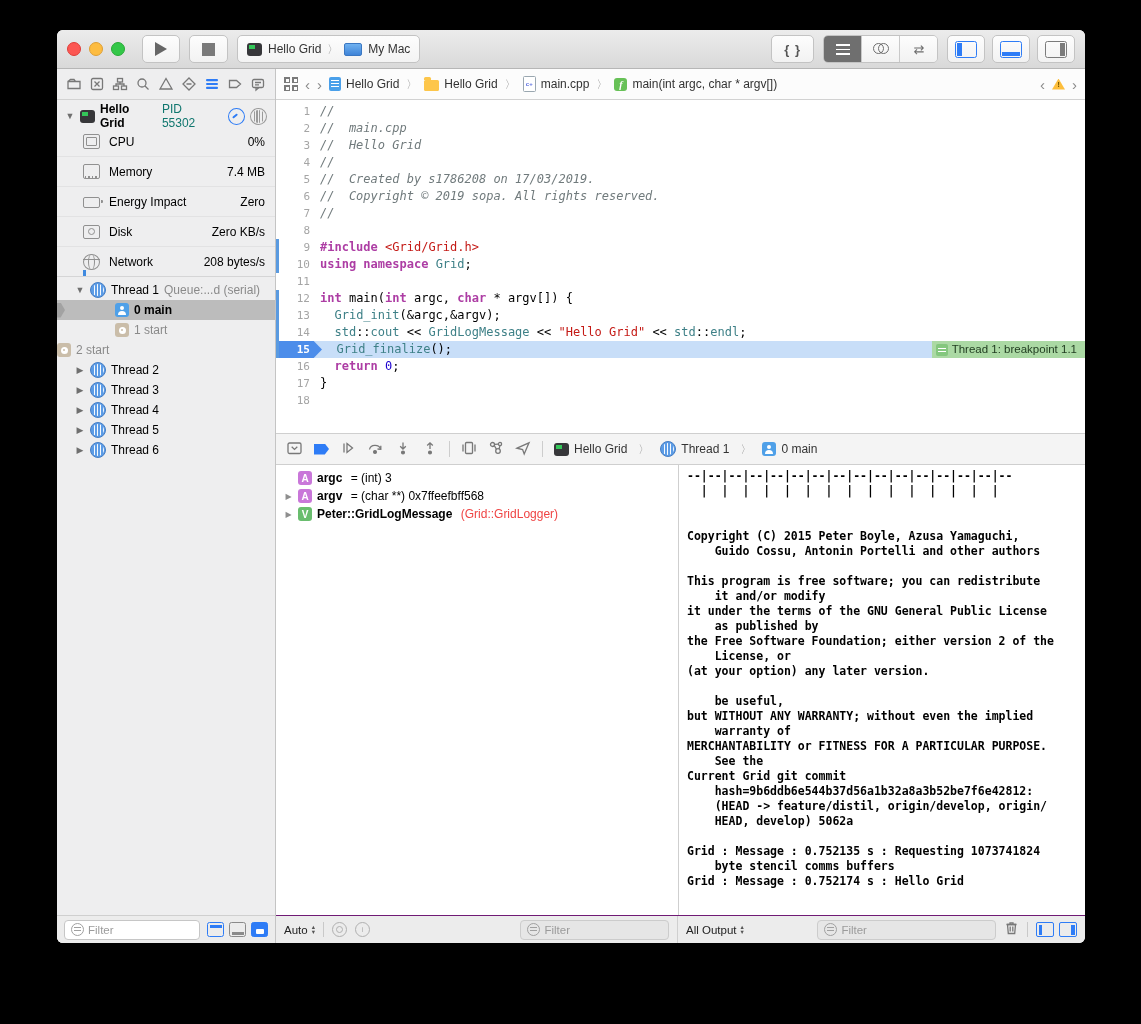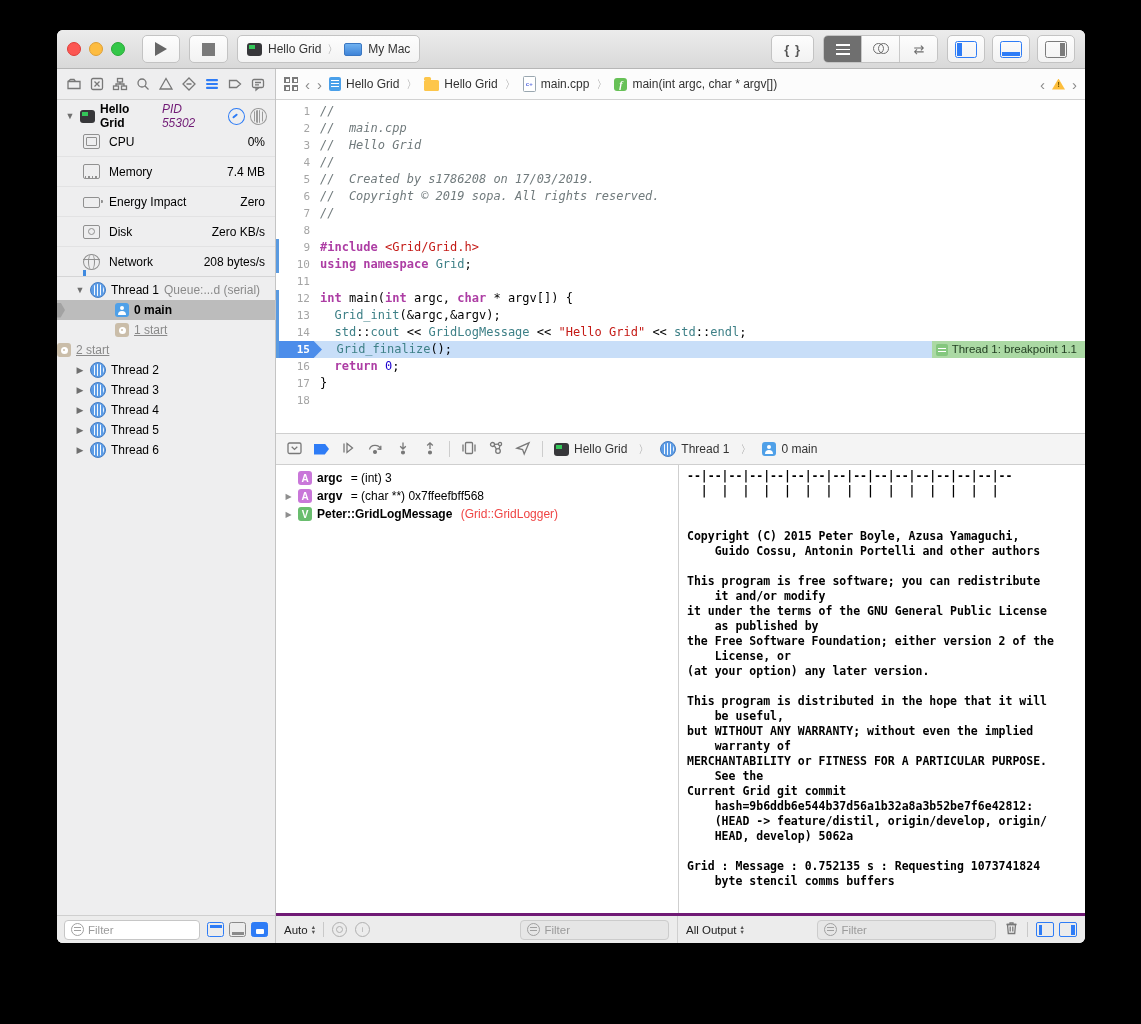--- a/index.html
+++ b/index.html
@@ -115,21 +115,21 @@
   .vbadge.A{background:#c977d9;}
   .vbadge.V{background:#69bd6e;}
   .var-name{font-weight:bold;color:#000;}
   .var-val{color:#000;}
   .var-val.dim{color:#ef4444;}
   .console{flex:1;background:#fff;padding:4px 0 0 8px;overflow:hidden;
     font-family:"DejaVu Sans Mono","Liberation Mono",monospace;font-size:11.5px;font-weight:bold;line-height:15px;color:#000;}
   .c-line{white-space:pre;height:15px;}
   
   .sidebar-footer{height:27px;flex:0 0 27px;border-top:1px solid #cfcfcf;background:#ececec;display:flex;align-items:center;padding:0 7px;gap:7px;}
-  .footer-row{height:27px;flex:0 0 27px;border-top:3px solid #701a75;background:#ececec;display:flex;align-items:center;text-align:center;}
+  .footer-row{height:27px;flex:0 0 27px;border-top:1px solid #701a75;background:#ececec;display:flex;align-items:center;text-align:center;}
   .vars-footer{width:402px;flex:0 0 402px;display:flex;align-items:center;gap:8px;padding:0 8px;border-right:1px solid #cfcfcf;height:100%;box-sizing:border-box;}
   .console-footer{flex:1;display:flex;align-items:center;gap:8px;padding:0 8px;height:100%;box-sizing:border-box;}
   .filter-field{height:18px;background:#fff;border:1px solid #c6c6c6;border-radius:4px;display:flex;align-items:center;
     padding:0 6px;gap:4px;color:#9b9b9b;font-size:11.5px;flex:1;min-width:0;}
   .filter-field.gray{background:#e6e6e6;border-color:#cccccc;}
   .filter-glyph{width:11px;height:11px;border:1px solid #a0a0a0;border-radius:50%;position:relative;flex:0 0 11px;}
   .filter-glyph::after{content:"";position:absolute;left:2px;right:2px;top:3.2px;height:4px;
     background:repeating-linear-gradient(#a0a0a0 0 1px,transparent 1px 2.6px);}
   .popup{display:flex;align-items:center;gap:4px;font-size:11.5px;color:#222;}
   .updown{display:inline-flex;flex-direction:column;line-height:4.5px;font-size:6.5px;color:#555;}
@@ -144,21 +144,21 @@
   .pane-ics{display:flex;gap:5px;align-items:center;}
   .pv{width:16px;height:13px;border:1.6px solid #2e7cf6;border-radius:2px;position:relative;}
   .pv.l::after{content:"";position:absolute;left:1.5px;top:1.5px;bottom:1.5px;width:3.5px;background:#2e7cf6;}
   .pv.r::after{content:"";position:absolute;right:1.5px;top:1.5px;bottom:1.5px;width:3.5px;background:#2e7cf6;}
   .vdiv{width:1px;height:15px;background:#c9c9c9;}
   
   .nav-list{flex:1;overflow:hidden;font-size:12px;color:#000;padding-top:5px;}
   .proc-row{height:22px;display:flex;align-items:center;padding:0 8px;gap:5px;}
   .disc{color:#6f6f6f;font-size:9px;width:10px;text-align:center;flex:0 0 10px;}
   .proc-name{font-weight:bold;}
-  .proc-pid{color:#701a75;font-style:italic;}
+  .proc-pid{color:#0f766e;}
   .proc-sp{flex:1;}
   .i-gaugebtn{width:15px;height:15px;border:1.6px solid #2e7cf6;border-radius:50%;position:relative;}
   .i-gaugebtn::after{content:"";position:absolute;left:3px;top:6px;width:6px;height:1.8px;background:#2e7cf6;transform:rotate(-40deg);border-radius:1px;}
   .i-stripebtn{width:15px;height:15px;border:1.6px solid #9a9a9a;border-radius:50%;position:relative;overflow:hidden;}
   .i-stripebtn::after{content:"";position:absolute;inset:1px;background:repeating-linear-gradient(90deg,transparent 0 1.6px,#9a9a9a 1.6px 2.8px);border-radius:50%;}
   .g-row{height:29px;display:flex;align-items:center;padding:0 10px 0 26px;gap:9px;border-top:1px solid #e2e2e3;position:relative;}
   .g-row:first-child{border-top:none;}
   .g-label{flex:1;}
   .g-val{color:#000;}
   .g-tick{position:absolute;left:26px;bottom:0;width:3px;height:6px;background:#3f8ae0;}
@@ -171,21 +171,21 @@
   .g-icon.disk{height:12px;border-radius:2px;}
   .g-icon.disk::after{content:"";position:absolute;left:3.5px;top:2.5px;width:5px;height:5px;border:1.2px solid #909090;border-radius:50%;}
   .g-icon.net{width:14px;height:14px;border-radius:50%;}
   .g-icon.net::before{content:"";position:absolute;left:-1px;right:-1px;top:4.8px;height:1.2px;background:#909090;}
   .g-icon.net::after{content:"";position:absolute;left:3.5px;top:-1px;bottom:-1px;width:5px;border:1.2px solid #909090;border-radius:50%;border-top:none;border-bottom:none;}
   .sep-strong{height:1px;background:#d5d5d6;margin-top:0;}
   .t-row{height:20px;display:flex;align-items:center;gap:5px;position:relative;}
   .t-row .lbl{white-space:nowrap;}
   .t-row .sub{color:#8a8a8a;white-space:nowrap;}
   .t-row.sel{background:#bcbcbc;}
-  .t-row.dim .lbl{color:#8a8a8a;text-decoration:underline;}
+  .t-row.dim .lbl{color:#8a8a8a;}
   .t-pointer{position:absolute;left:0;top:2.5px;width:8px;height:15px;background:#a2a2a2;clip-path:polygon(0 0,45% 0,100% 50%,45% 100%,0 100%);}
   svg.icn{stroke:#787878;fill:none;stroke-width:1.3;}
 </style>
 </head>
 <body>
 
 <div class="screen">
   <div class="window">
 
     <div class="titlebar">
@@ -518,33 +518,33 @@
               <div class="c-line">    Guido Cossu, Antonin Portelli and other authors</div>
               <div class="c-line"> </div>
               <div class="c-line">This program is free software; you can redistribute</div>
               <div class="c-line">    it and/or modify</div>
               <div class="c-line">it under the terms of the GNU General Public License</div>
               <div class="c-line">    as published by</div>
               <div class="c-line">the Free Software Foundation; either version 2 of the</div>
               <div class="c-line">    License, or</div>
               <div class="c-line">(at your option) any later version.</div>
               <div class="c-line"> </div>
-              <div class="c-line">This program is distributed in the hope that it will</div>
               <div class="c-line">    be useful,</div>
               <div class="c-line">but WITHOUT ANY WARRANTY; without even the implied</div>
               <div class="c-line">    warranty of</div>
               <div class="c-line">MERCHANTABILITY or FITNESS FOR A PARTICULAR PURPOSE.</div>
               <div class="c-line">    See the</div>
               <div class="c-line">Current Grid git commit</div>
               <div class="c-line">    hash=9b6ddb6e544b37d56a1b32a8a3b52be7f6e42812:</div>
               <div class="c-line">    (HEAD -&gt; feature/distil, origin/develop, origin/</div>
               <div class="c-line">    HEAD, develop) 5062a</div>
               <div class="c-line"> </div>
               <div class="c-line">Grid : Message : 0.752135 s : Requesting 1073741824</div>
               <div class="c-line">    byte stencil comms buffers</div>
+              <div class="c-line">Grid : Message : 0.752174 s : Hello Grid</div>
             </div>
         </div>
 
         <div class="footer-row">
           <div class="vars-footer">
             <span class="popup">
               <span>Auto</span>
               <span class="updown">
                   <span>▴</span>
                   <span>▾</span>

